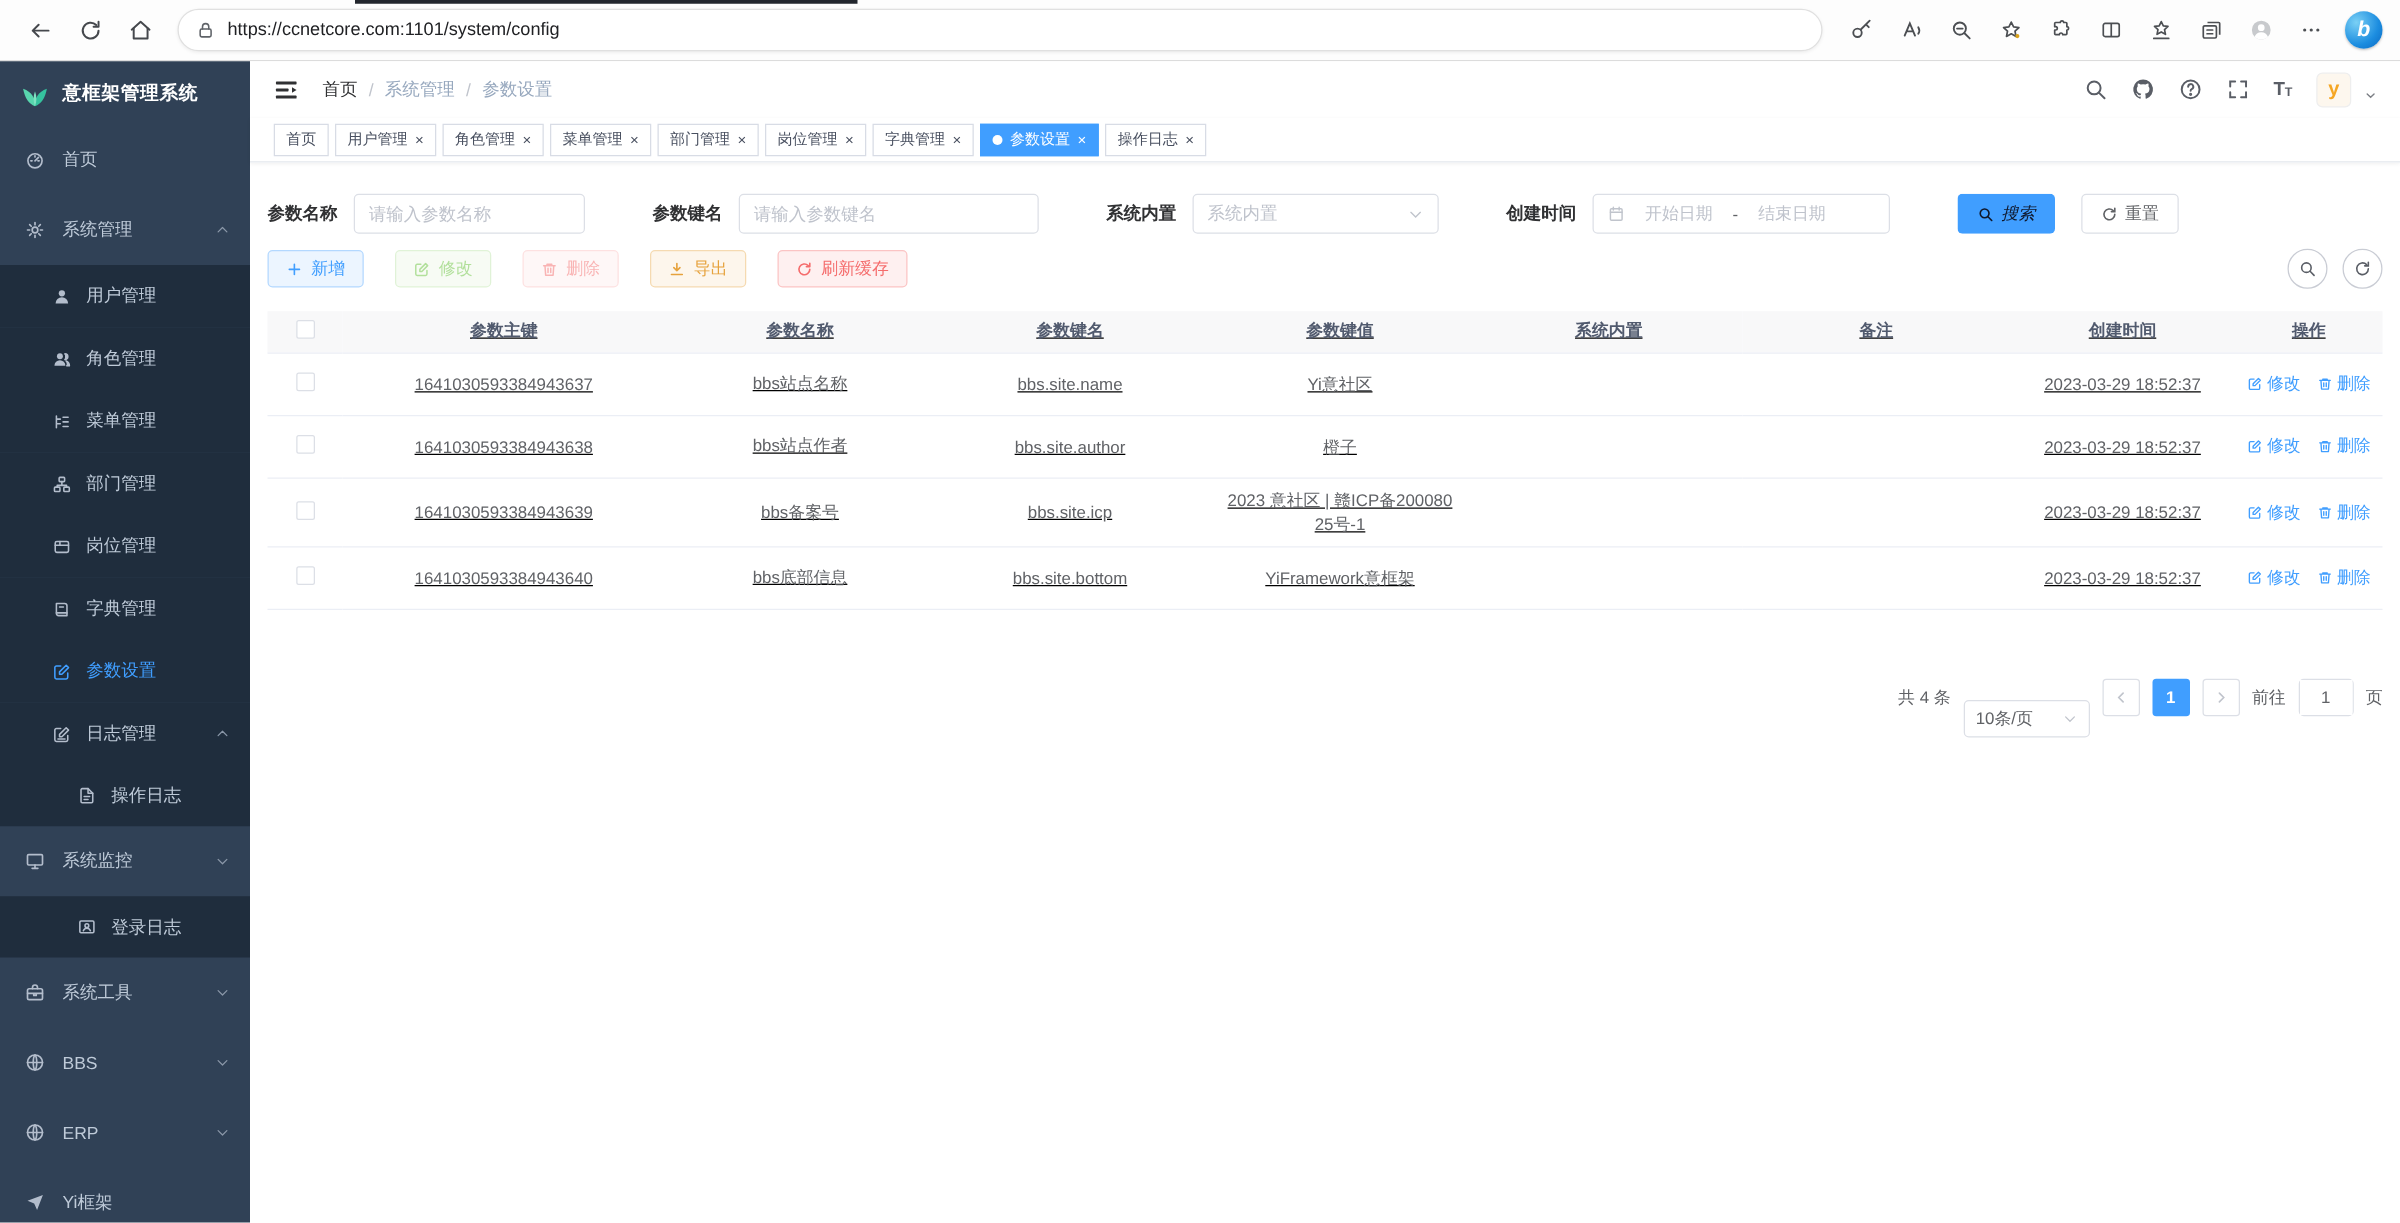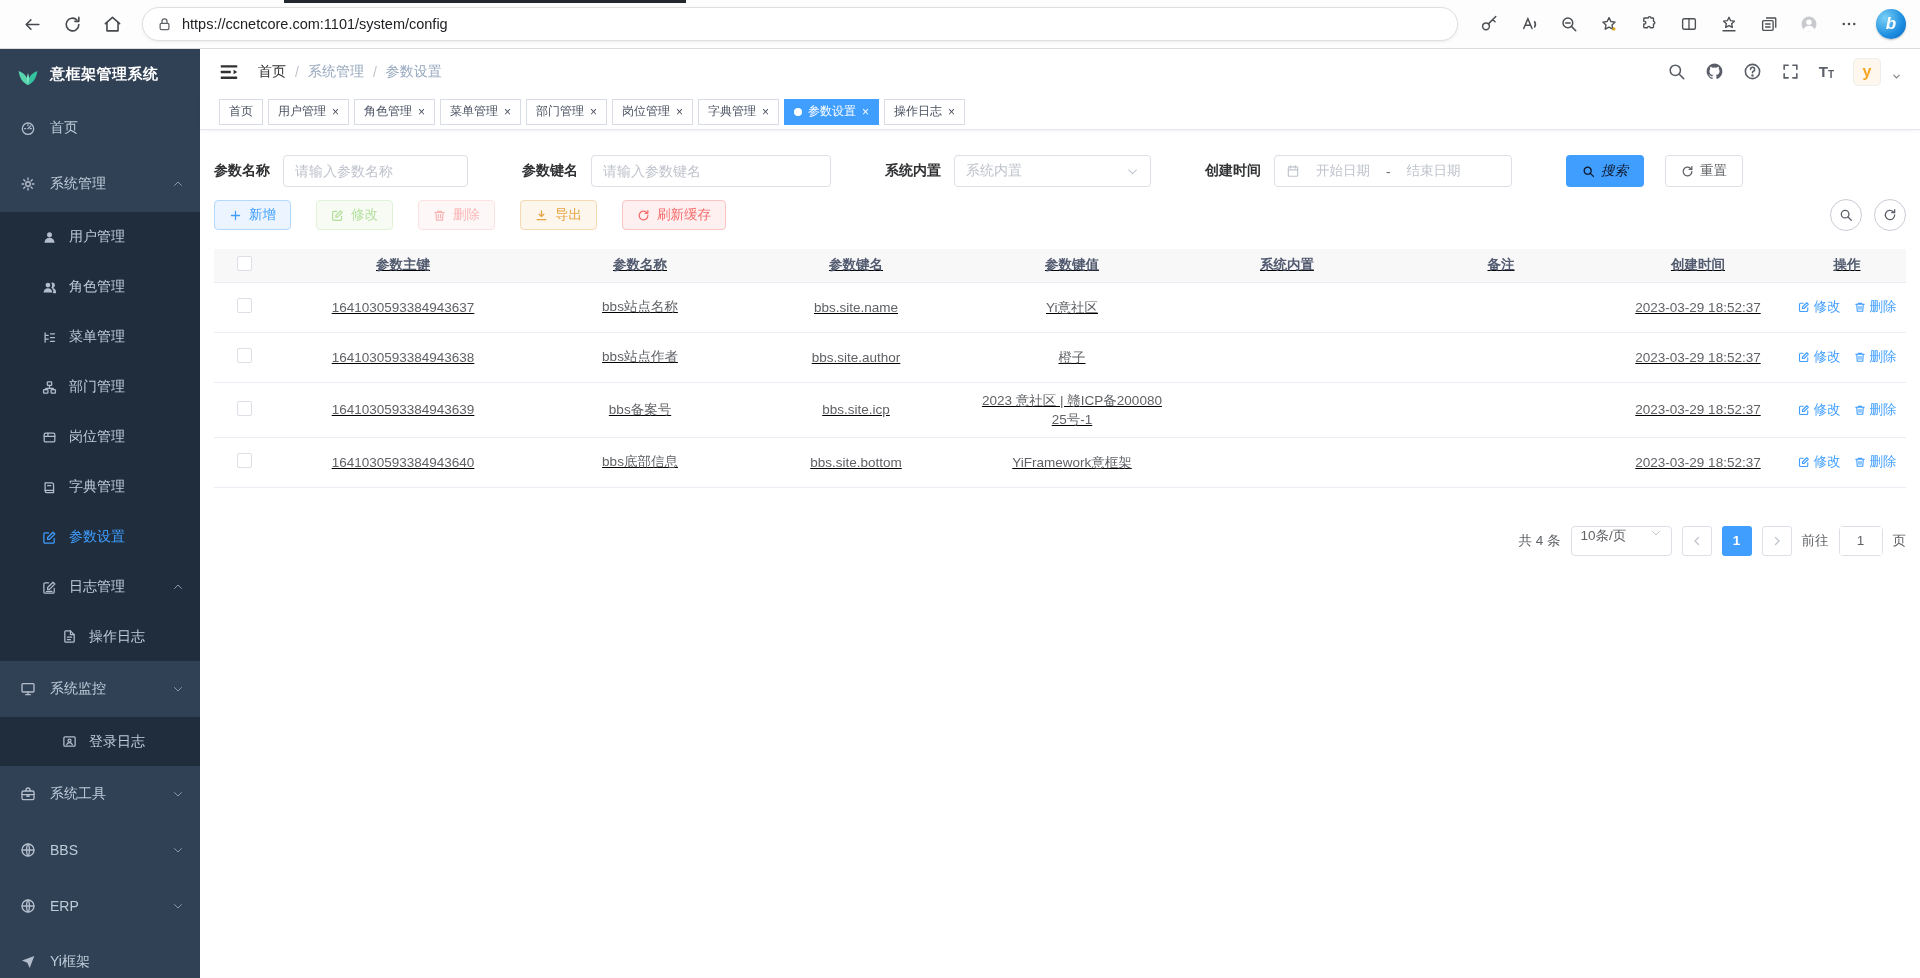--- a/index.html
+++ b/index.html
@@ -120,22 +120,22 @@
   thead th { background:#f8f8f9; color:#515a6e; font-weight:700; height:33px; padding:4px; }
   tbody td { color:#606266; height:50px; }
   .cb { width:15px; height:15px; border:1px solid #dcdfe6; border-radius:2px; background:#fff; display:inline-block; cursor:pointer; }
   .vline { line-height:19px; }
   .oplink { color:#409EFF; display:inline-flex; align-items:center; gap:4px; cursor:pointer; font-size:13.5px; }
   .oplink .bi { width:12px; height:12px; }
   .ops-gap { display:inline-block; width:13px; }
 
   
   .pager { display:flex; align-items:center; justify-content:flex-end; margin-top:38px; gap:10px; color:#606266; font-size:13.5px; }
-  .psel { width:101px; height:30px; border:1px solid #dcdfe6; border-radius:4px; display:flex; 
-    justify-content:space-between; padding:0 9px; color:#606266; cursor:pointer; }
+  .psel { width:101px; height:30px; border:1px solid #dcdfe6; border-radius:4px; display:flex; align-items:center;
+    justify-content:space-between; padding:0 9px; color:#606266; cursor:pointer;margin-top:34px; }
   .psel .sv { width:12px; height:12px; color:#c0c4cc; }
   .pbtn { width:30px; height:30px; border:1px solid #dcdfe6; border-radius:3px; background:#fff;
     display:flex; align-items:center; justify-content:center; color:#c0c4cc; cursor:pointer; }
   .pbtn svg { width:12px; height:12px; }
   .pnum { width:30px; height:30px; border-radius:3px; background:#409EFF; color:#fff;
     display:flex; align-items:center; justify-content:center; font-weight:700; cursor:pointer; }
   .goto-inp { width:44px; height:30px; border:1px solid #dcdfe6; border-radius:4px; text-align:center; }
   .goto-inp input { width:100%; height:100%; border:none; outline:none; text-align:center; font-size:13.5px; color:#606266; font-family:inherit; }
 </style>
 </head>

